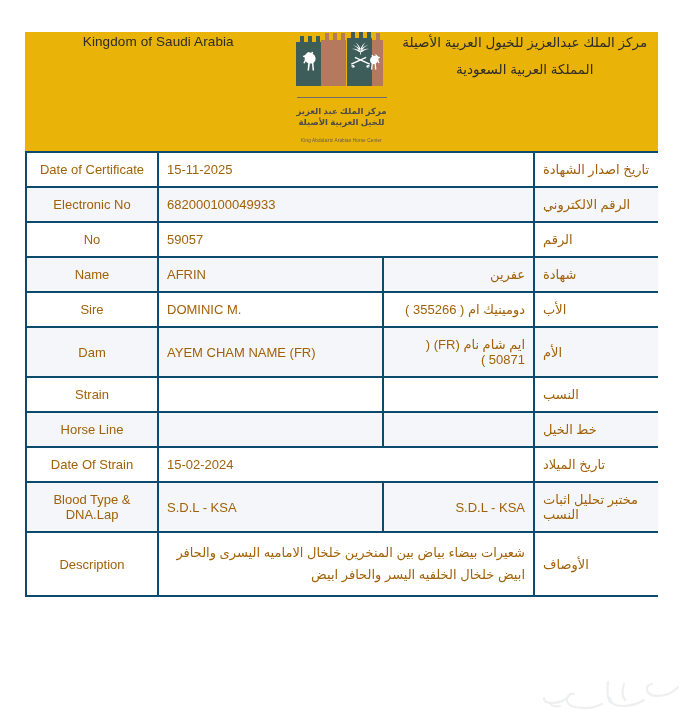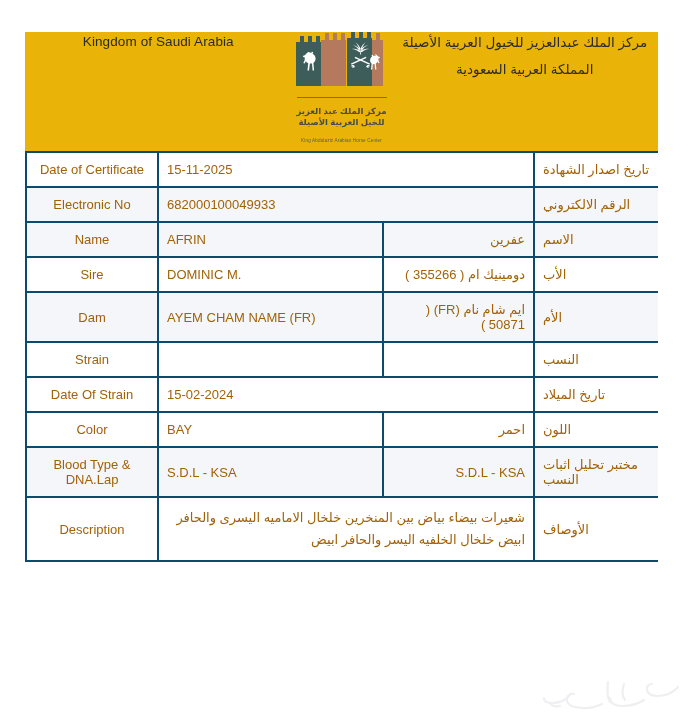--- a/index.html
+++ b/index.html
@@ -222,54 +222,59 @@
           <tr class="norm">
             <td class="en-label">Date of Certificate</td>
             <td class="val" colspan="2">15-11-2025</td>
             <td class="ar-label">تاريخ اصدار الشهادة</td>
           </tr>
           <tr class="alt">
             <td class="en-label">Electronic No</td>
             <td class="val" colspan="2">682000100049933</td>
             <td class="ar-label">الرقم الالكتروني</td>
           </tr>
+          <tr class="norm">
+            <td class="en-label">No</td>
+            <td class="val" colspan="2">59057</td>
+            <td class="ar-label">الرقم</td>
+          </tr>
           <tr class="alt">
             <td class="en-label">Name</td>
             <td class="val">AFRIN</td>
             <td class="val-ar">عفرين</td>
-            <td class="ar-label">الاسم</td>
+            <td class="ar-label">شهادة</td>
           </tr>
           <tr class="norm">
             <td class="en-label">Sire</td>
             <td class="val">DOMINIC M.</td>
             <td class="val-ar">دومينيك ام ( 355266 )</td>
             <td class="ar-label">الأب</td>
           </tr>
           <tr class="alt">
             <td class="en-label tall">Dam</td>
             <td class="val tall">AYEM CHAM NAME (FR)</td>
             <td class="val-ar tall">ايم شام نام (FR) ( 50871 )</td>
             <td class="ar-label tall">الأم</td>
           </tr>
           <tr class="norm">
             <td class="en-label">Strain</td>
             <td class="val"></td>
             <td class="val-ar"></td>
             <td class="ar-label">النسب</td>
           </tr>
+          <tr class="alt">
+            <td class="en-label">Horse Line</td>
+            <td class="val"></td>
+            <td class="val-ar"></td>
+            <td class="ar-label">خط الخيل</td>
+          </tr>
           <tr class="norm">
             <td class="en-label">Date Of Strain</td>
             <td class="val" colspan="2">15-02-2024</td>
             <td class="ar-label">تاريخ الميلاد</td>
-          </tr>
-          <tr class="norm">
-            <td class="en-label">Color</td>
-            <td class="val">BAY</td>
-            <td class="val-ar">احمر</td>
-            <td class="ar-label">اللون</td>
           </tr>
           <tr class="alt">
             <td class="en-label tall">Blood Type &amp; DNA.Lap</td>
             <td class="val tall">S.D.L - KSA</td>
             <td class="val-ar tall">S.D.L - KSA</td>
             <td class="ar-label tall">مختبر تحليل اثبات النسب</td>
           </tr>
           <tr class="norm">
             <td class="en-label tall">Description</td>
             <td class="val-desc tall" colspan="2">شعيرات بيضاء بياض بين المنخرين خلخال الاماميه اليسرى والحافر ابيض خلخال الخلفيه اليسر والحافر ابيض</td>

